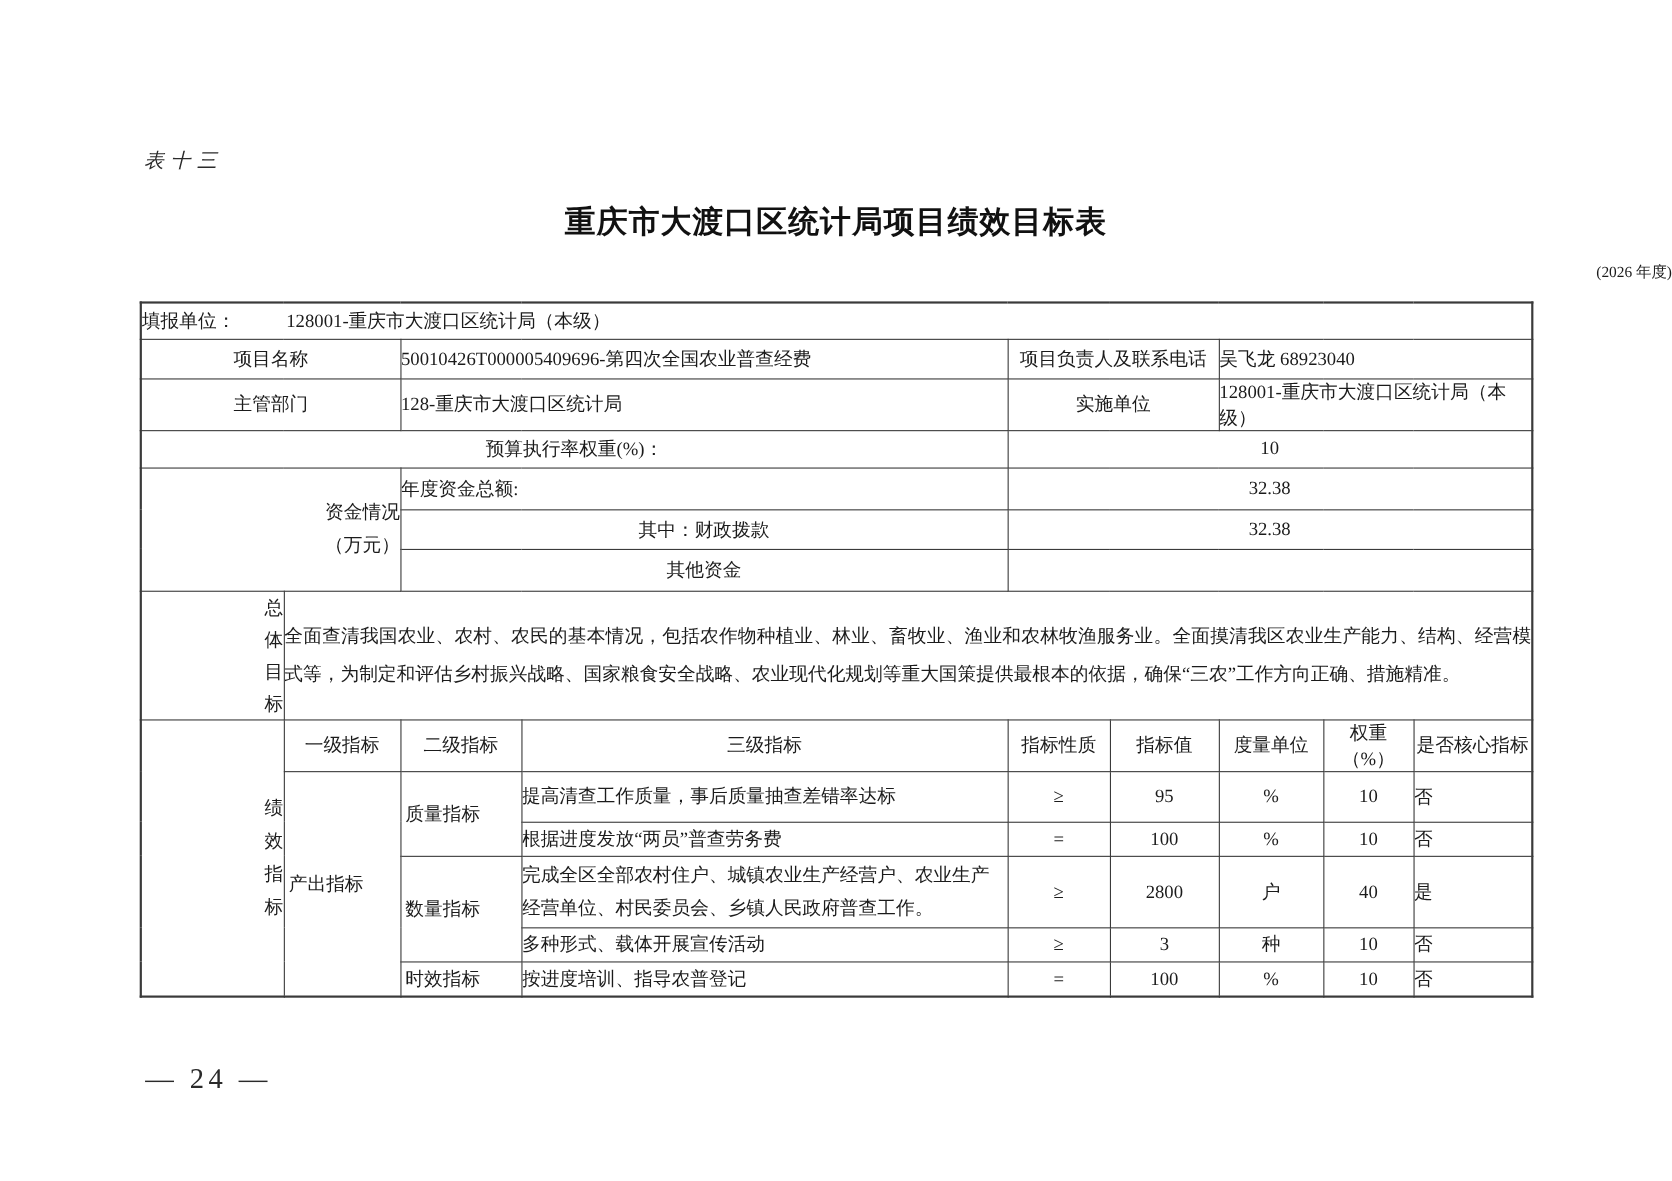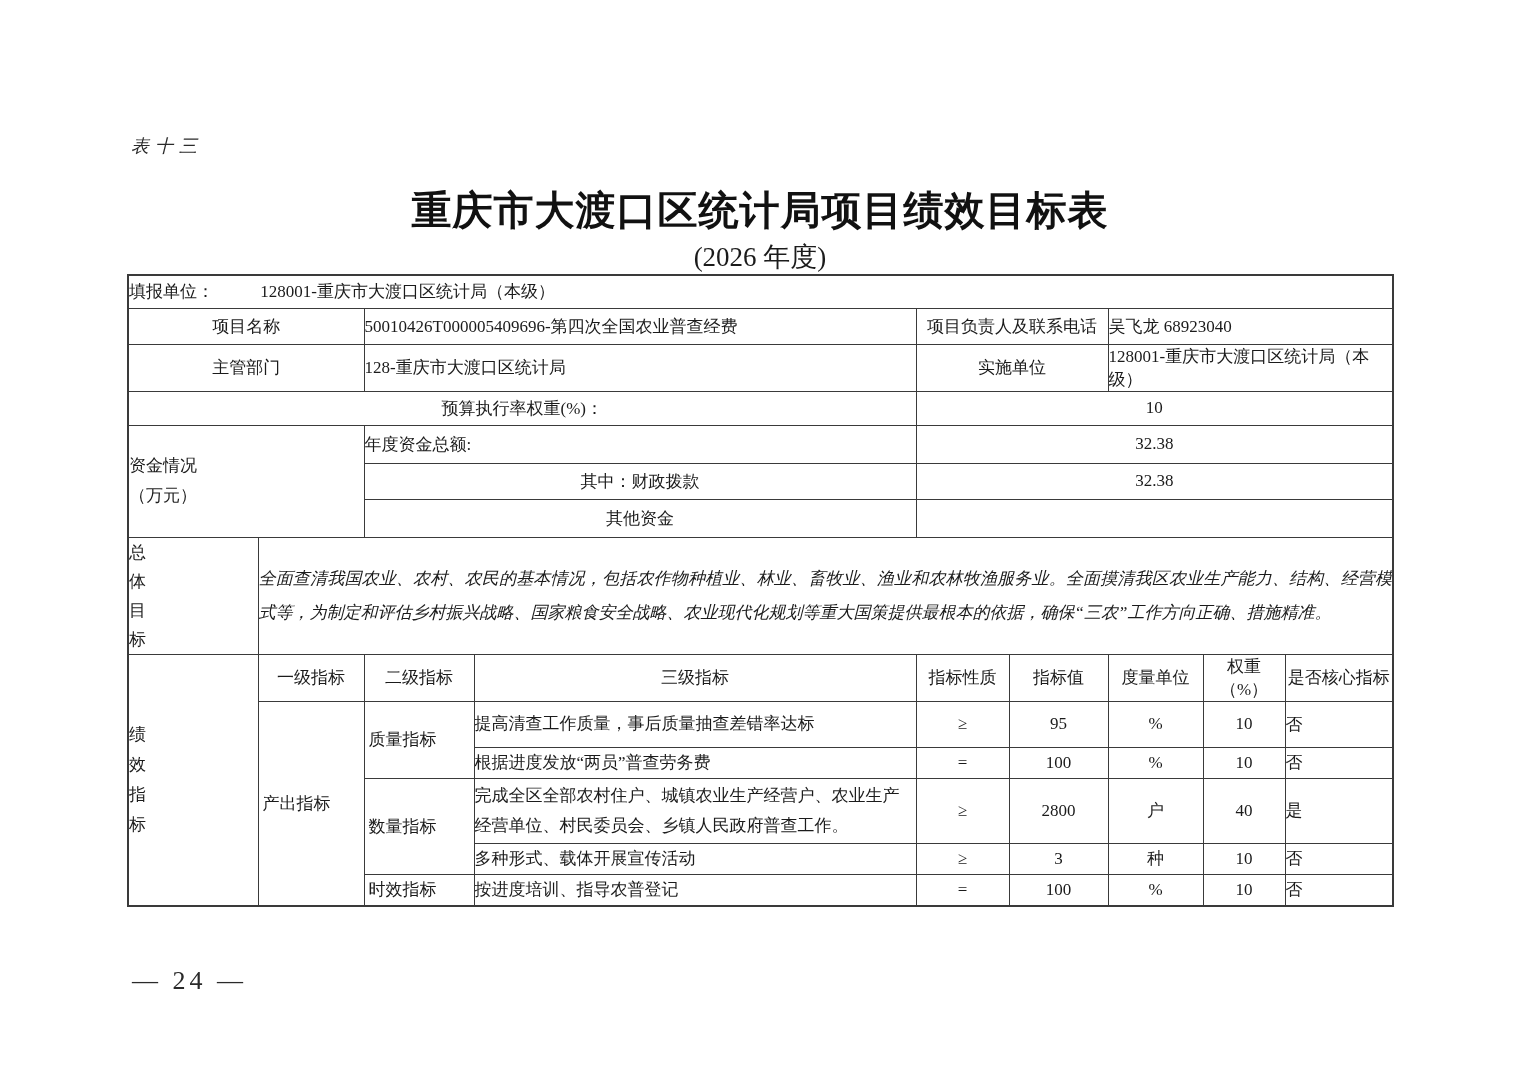--- a/index.html
+++ b/index.html
@@ -7,42 +7,42 @@
     position:relative;width:1520px;height:1074px;background:#ffffff;
     font-family:"Liberation Serif","DejaVu Serif",serif;color:#1b1b1b;overflow:hidden;padding-left:20px;
   }
   .doc-tag{
     position:absolute;left:131px;top:134px;font-size:18px;font-style:italic;
     color:#2a2a2a;letter-spacing:6px;
   }
   .doc-title{
     position:absolute;left:0;top:183px;width:1520px;text-align:center;
     font-family:"Liberation Sans","DejaVu Sans",sans-serif;
-    font-weight:bold;font-size:40px;letter-spacing:1px;color:#111;
+    font-weight:bold;font-size:28px;letter-spacing:1px;color:#111;
   }
   .doc-subtitle{
-    position:absolute;left:0;top:239px;width:1520px;text-align:center;
-    font-size:27px;color:#1b1b1b;
+    position:absolute;left:0;top:239px;width:1520px;text-align:right;
+    font-size:14px;color:#1b1b1b;
   }
   table.main{
     position:absolute;left:127px;top:274px;width:1265px;
     border-collapse:collapse;table-layout:fixed;
     border:2px solid #3a3a3a;
   }
   table.main td{
     border:1px solid #3a3a3a;font-size:17px;vertical-align:middle;
     padding:0;overflow:hidden;color:#1b1b1b;
   }
   td.c{text-align:center;}
   td.l{text-align:left;padding:0 7px;}
   td.l3{text-align:left;padding:2px 8px;line-height:30px;margin-top:40px;}
-  td.vlabel{text-align:left;white-space:pre-line;line-height:30px;}
+  td.vlabel{text-align:right;white-space:pre-line;line-height:30px;}
   td.goal{
     text-align:justify;text-justify:inter-ideograph;
-    padding:0 9px;line-height:34px;font-style:italic;
+    padding:0 9px;line-height:34px;
   }
   td.fill-row{padding:0 0 0 7px;margin-top:36px;}
   .fill-value{margin-left:42px;}
   .pagenum{
     position:absolute;left:132px;top:966px;font-size:26px;
     letter-spacing:4px;color:#2a2a2a;
   }
 </style>
 </head>
 <body>

